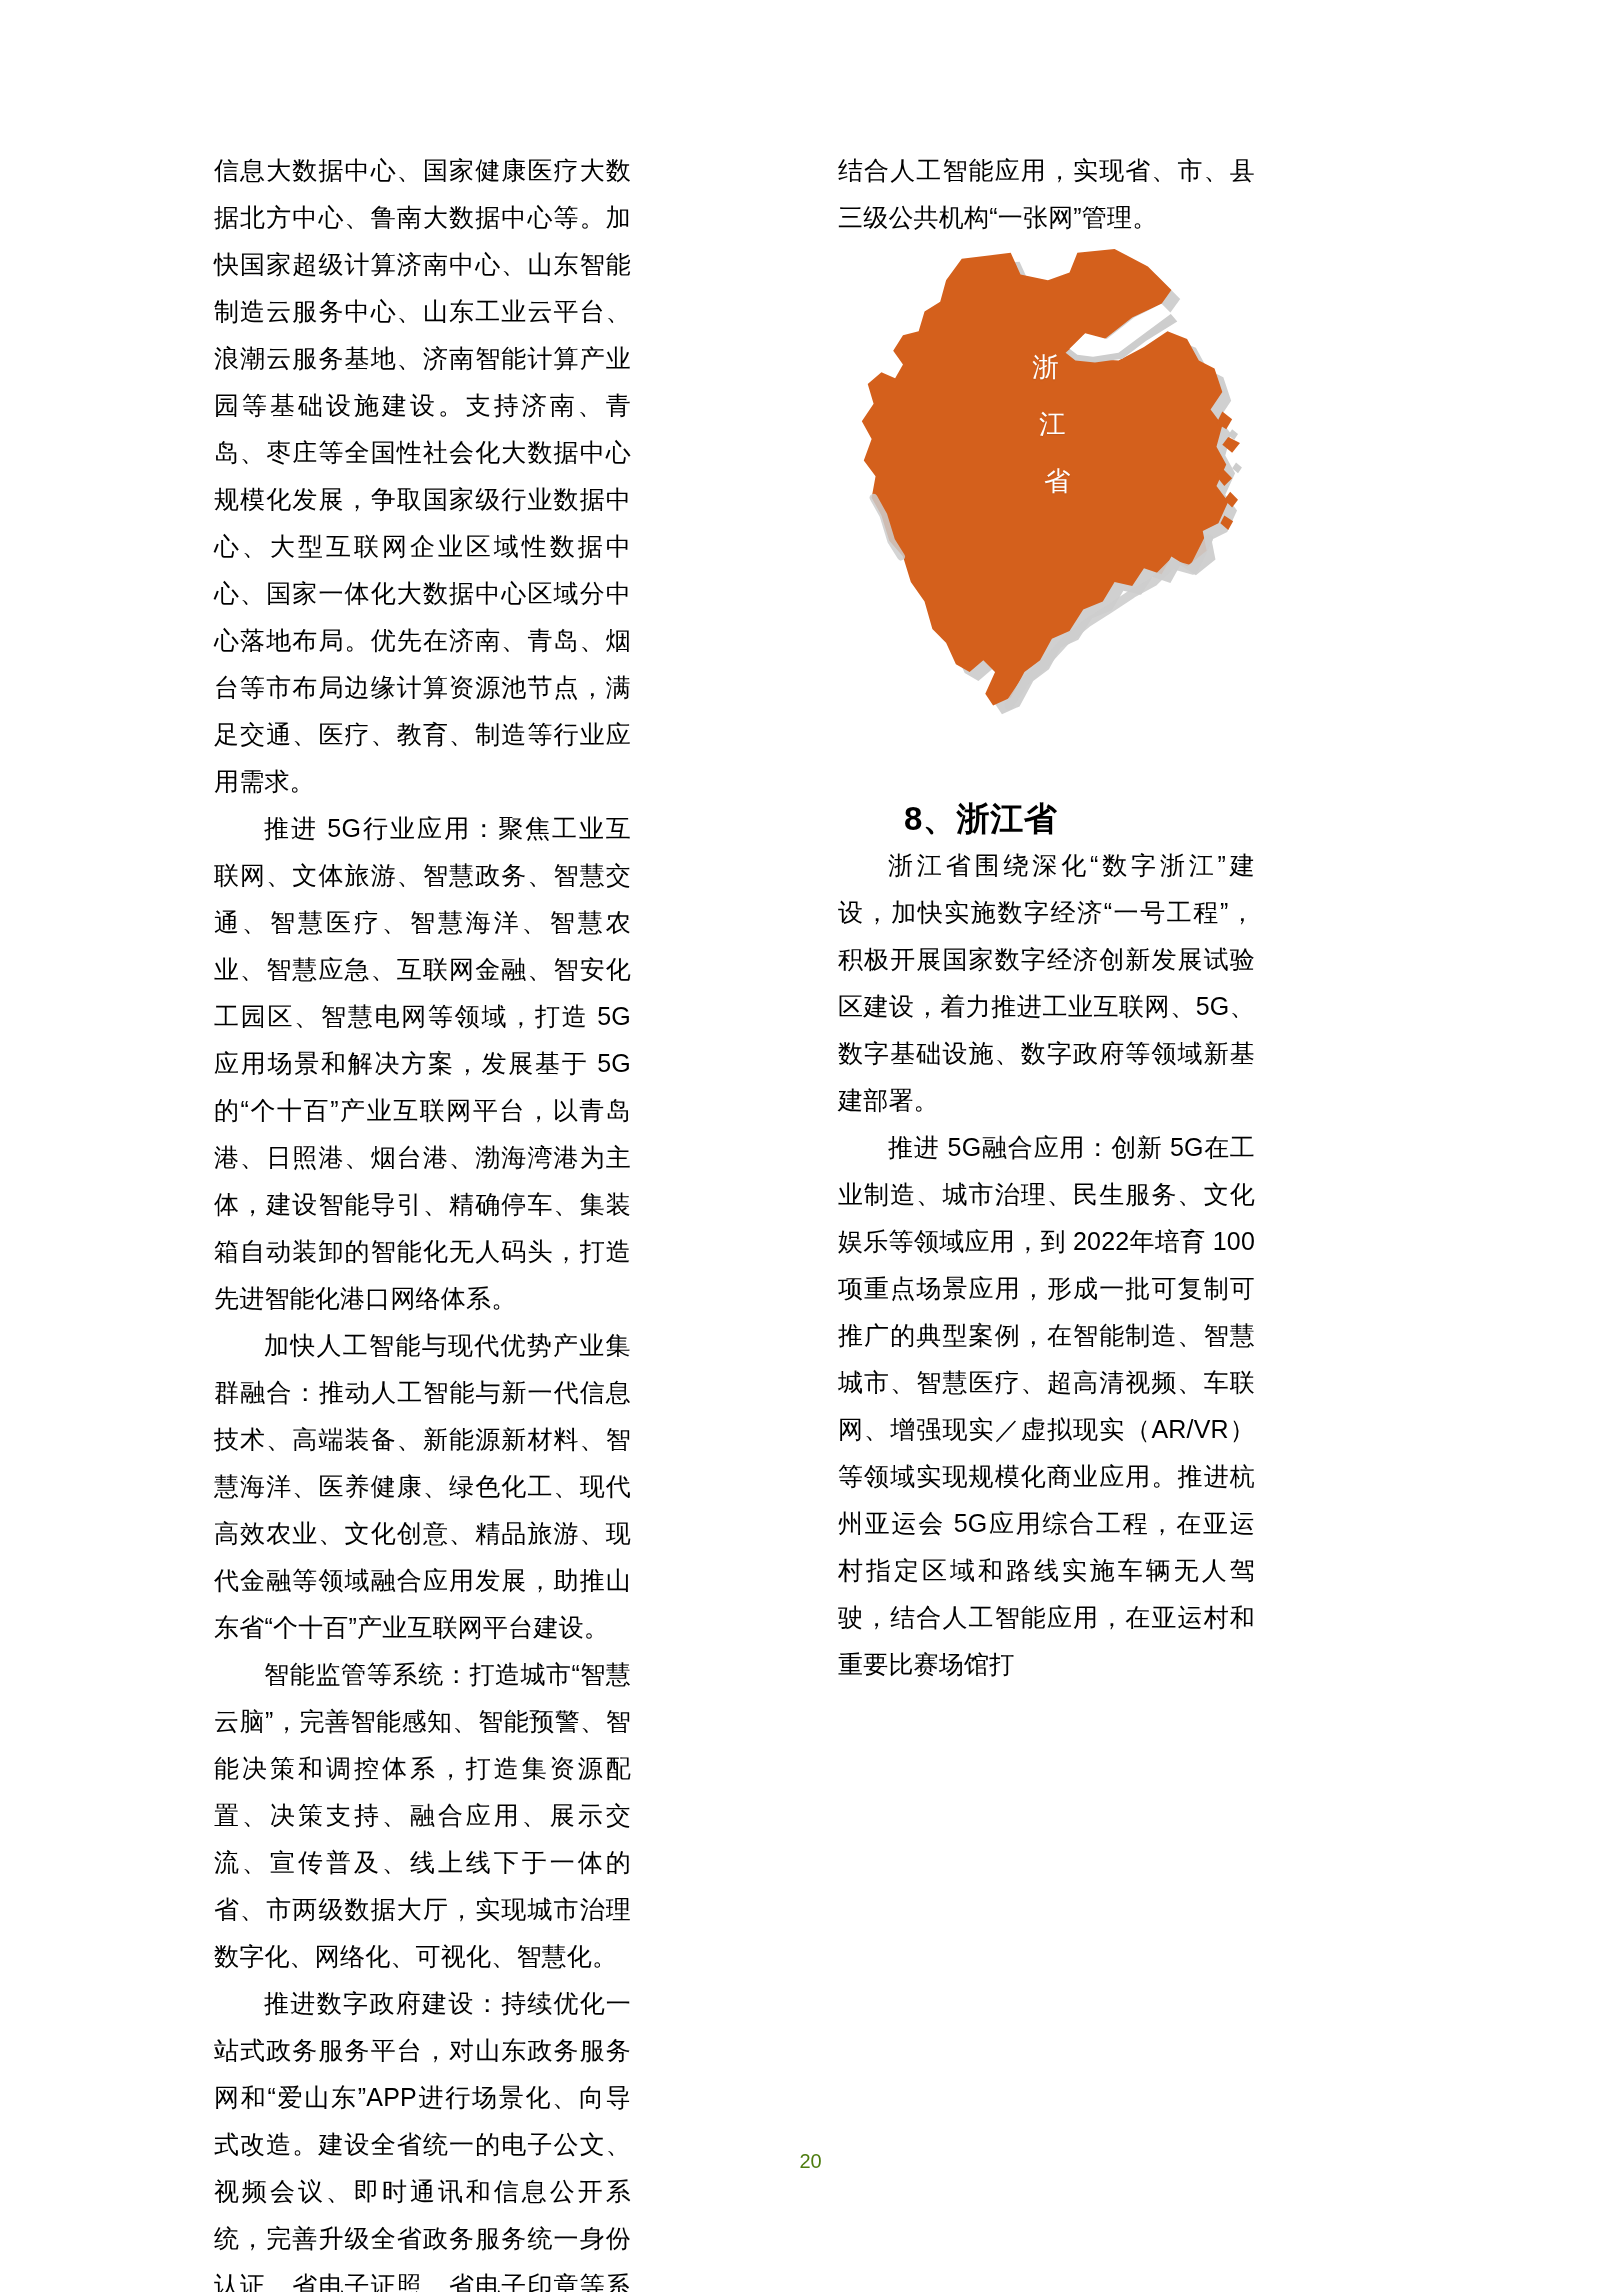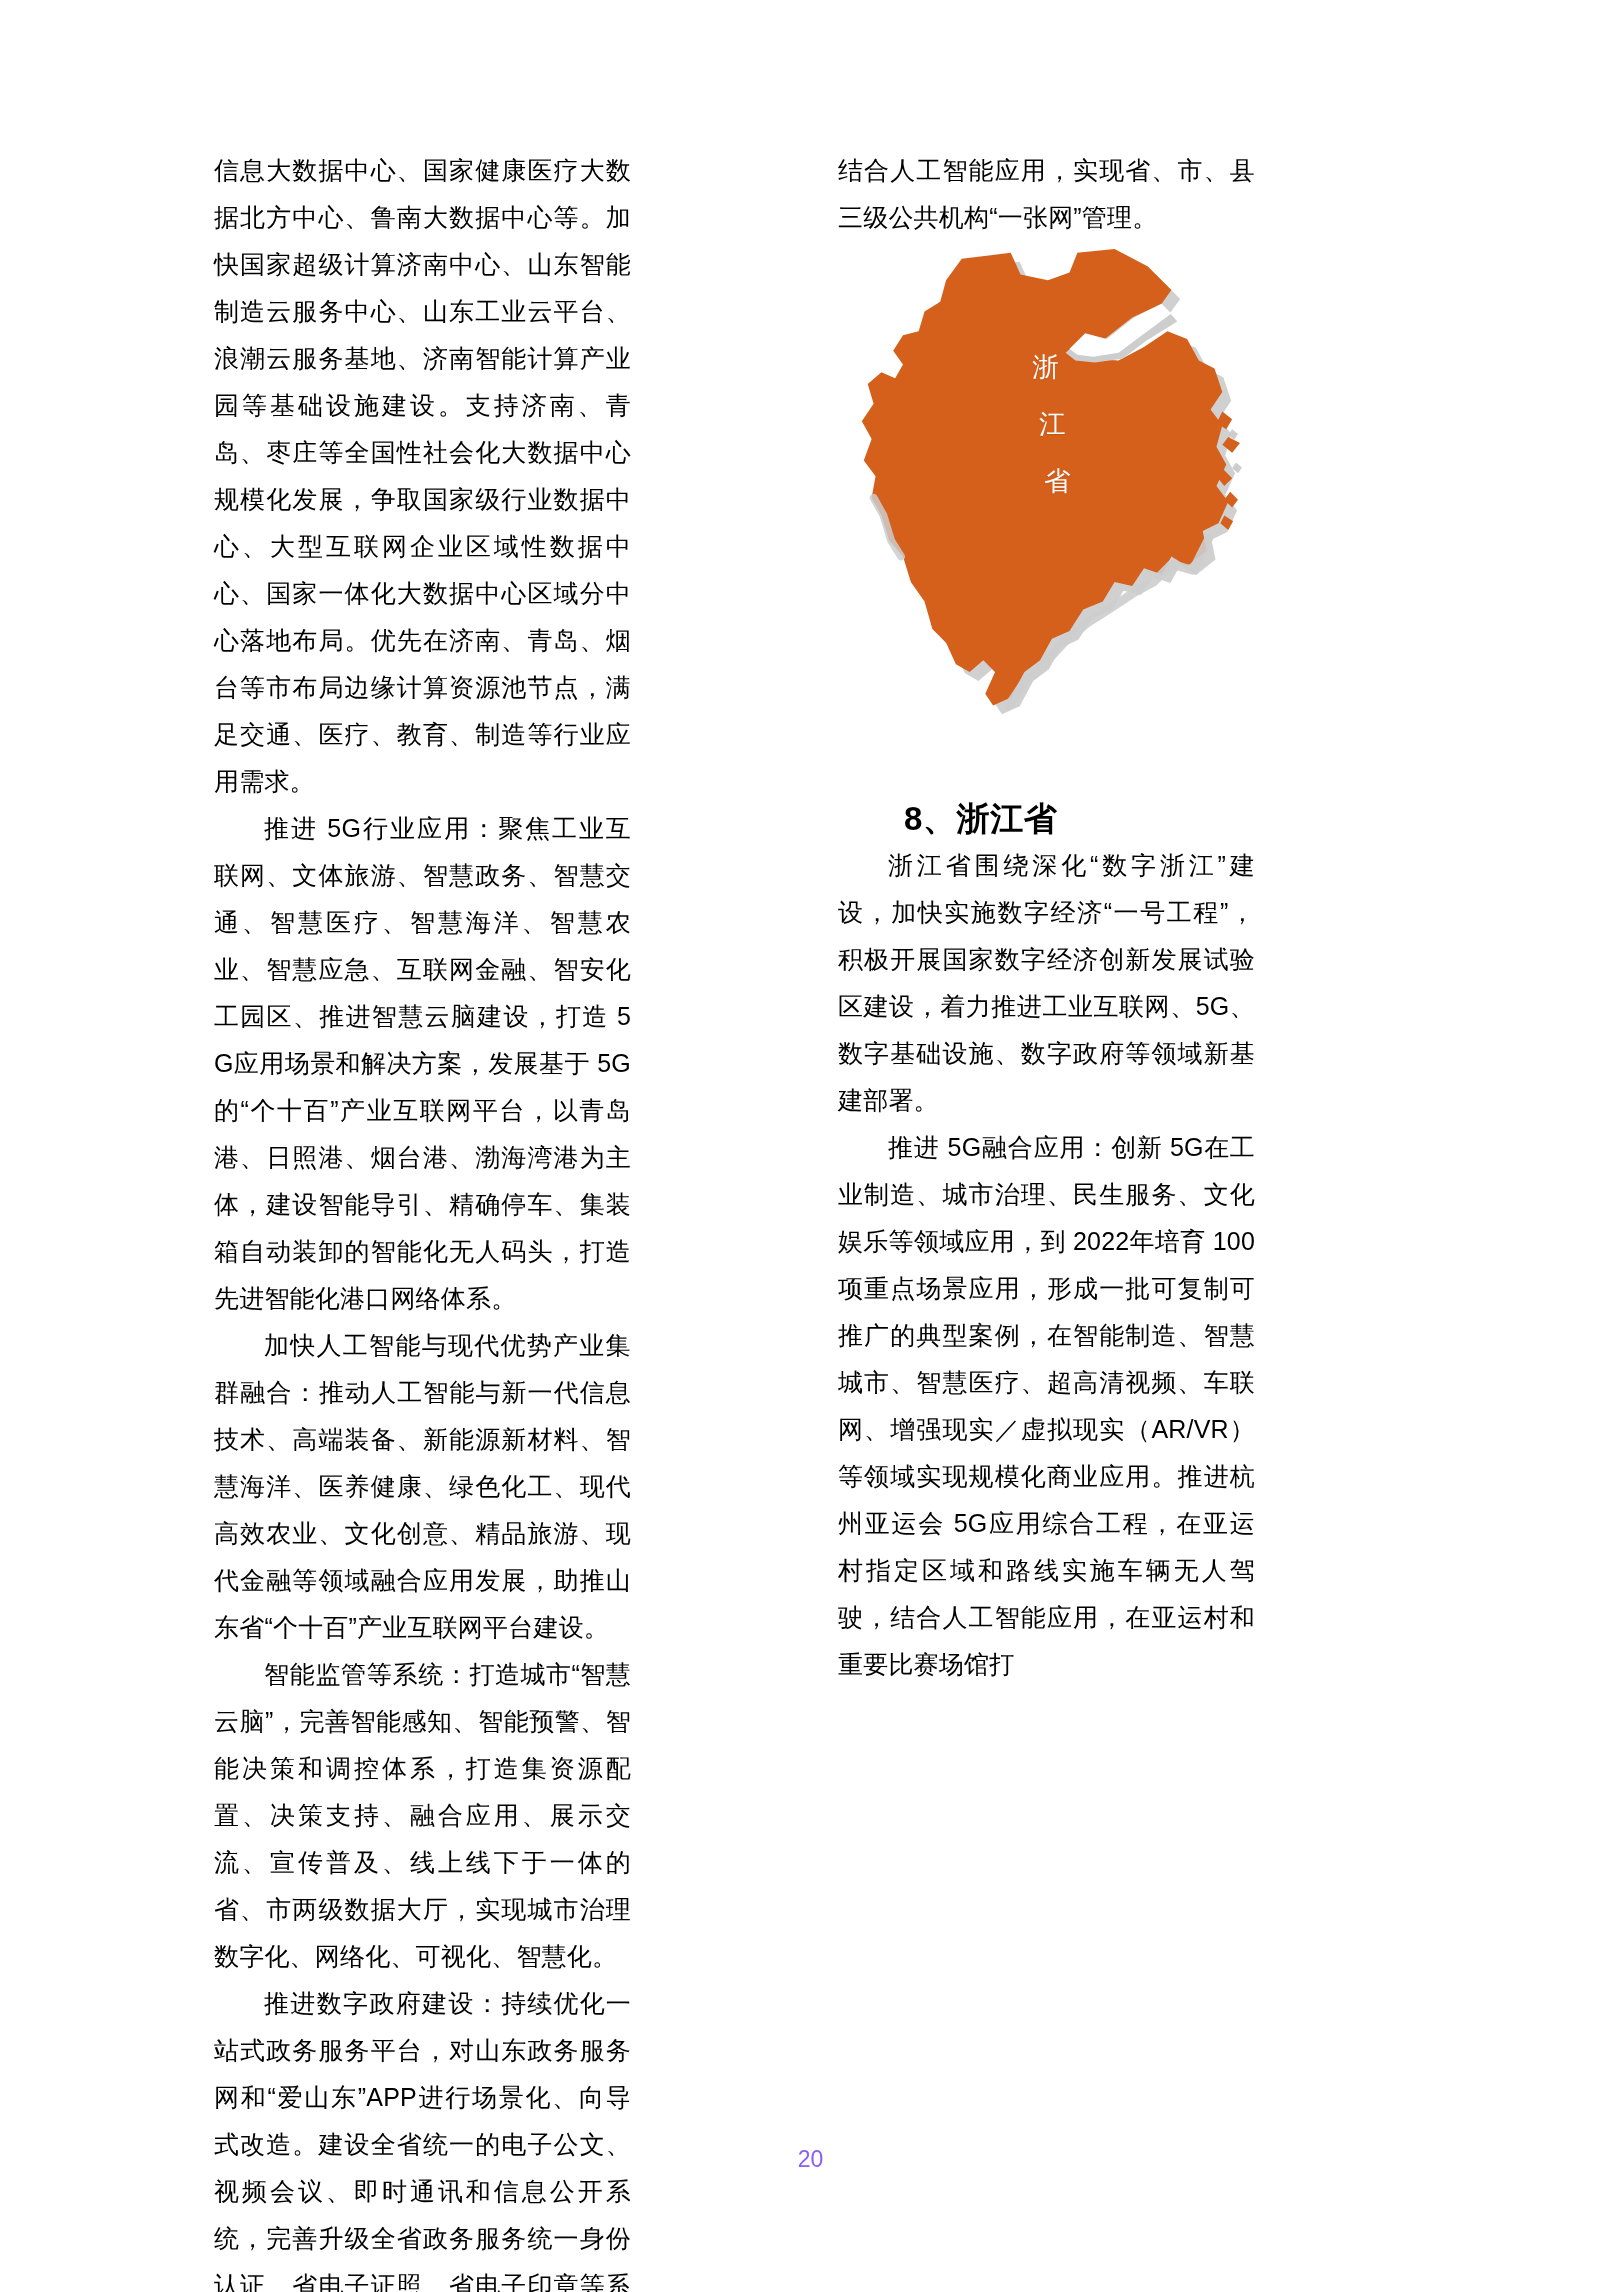--- a/index.html
+++ b/index.html
@@ -97,39 +97,39 @@
   .map-label .c3 { margin-left: 23.5px; }
 
   
   .page-number {
     position: absolute;
     left: 0;
     right: 0;
     bottom: 120px;
     text-align: center;
     font-family: "Liberation Sans", "DejaVu Sans", sans-serif;
-    font-size: 23px;
-    color: #8b5cf6;
+    font-size: 20px;
+    color: #4d7c0f;
   }
 </style>
 </head>
 <body>
 
 <div class="page">
 
   <div class="columns">
 
     <div class="col col-left">
 
       <p class="para">
         <span>信息大数据中心、国家健康医疗大数据北方中心、鲁南大数据中心等。加快国家超级计算济南中心、山东智能制造云服务中心、山东工业云平台、浪潮云服务基地、济南智能计算产业园等基础设施建设。支持济南、青岛、枣庄等全国性社会化大数据中心规模化发展，争取国家级行业数据中心、大型互联网企业区域性数据中心、国家一体化大数据中心区域分中心落地布局。优先在济南、青岛、烟台等市布局边缘计算资源池节点，满足交通、医疗、教育、制造等行业应用需求。</span>
       </p>
 
       <p class="para indent">
-        <span class="lead">推进 5G行业应用：</span><span>聚焦工业互联网、文体旅游、智慧政务、智慧交通、智慧医疗、智慧海洋、智慧农业、智慧应急、互联网金融、智安化工园区、推进智慧云脑建设，打造 5G应用场景和解决方案，发展基于 5G的“个十百”产业互联网平台，以青岛港、日照港、烟台港、渤海湾港为主体，建设智能导引、精确停车、集装箱自动装卸的智能化无人码头，打造先进智能化港口网络体系。</span>
+        <span class="lead">推进 5G行业应用：</span><span>聚焦工业互联网、文体旅游、智慧政务、智慧交通、智慧医疗、智慧海洋、智慧农业、智慧应急、互联网金融、智安化工园区、智慧电网等领域，打造 5G应用场景和解决方案，发展基于 5G的“个十百”产业互联网平台，以青岛港、日照港、烟台港、渤海湾港为主体，建设智能导引、精确停车、集装箱自动装卸的智能化无人码头，打造先进智能化港口网络体系。</span>
       </p>
 
       <p class="para indent">
         <span class="lead">加快人工智能与现代优势产业集群融合：</span><span>推动人工智能与新一代信息技术、高端装备、新能源新材料、智慧海洋、医养健康、绿色化工、现代高效农业、文化创意、精品旅游、现代金融等领域融合应用发展，助推山东省“个十百”产业互联网平台建设。</span>
       </p>
 
       <p class="para indent">
         <span class="lead">智能监管等系统：</span><span>打造城市“智慧云脑”，完善智能感知、智能预警、智能决策和调控体系，打造集资源配置、决策支持、融合应用、展示交流、宣传普及、线上线下于一体的省、市两级数据大厅，实现城市治理数字化、网络化、可视化、智慧化。</span>
       </p>
 

